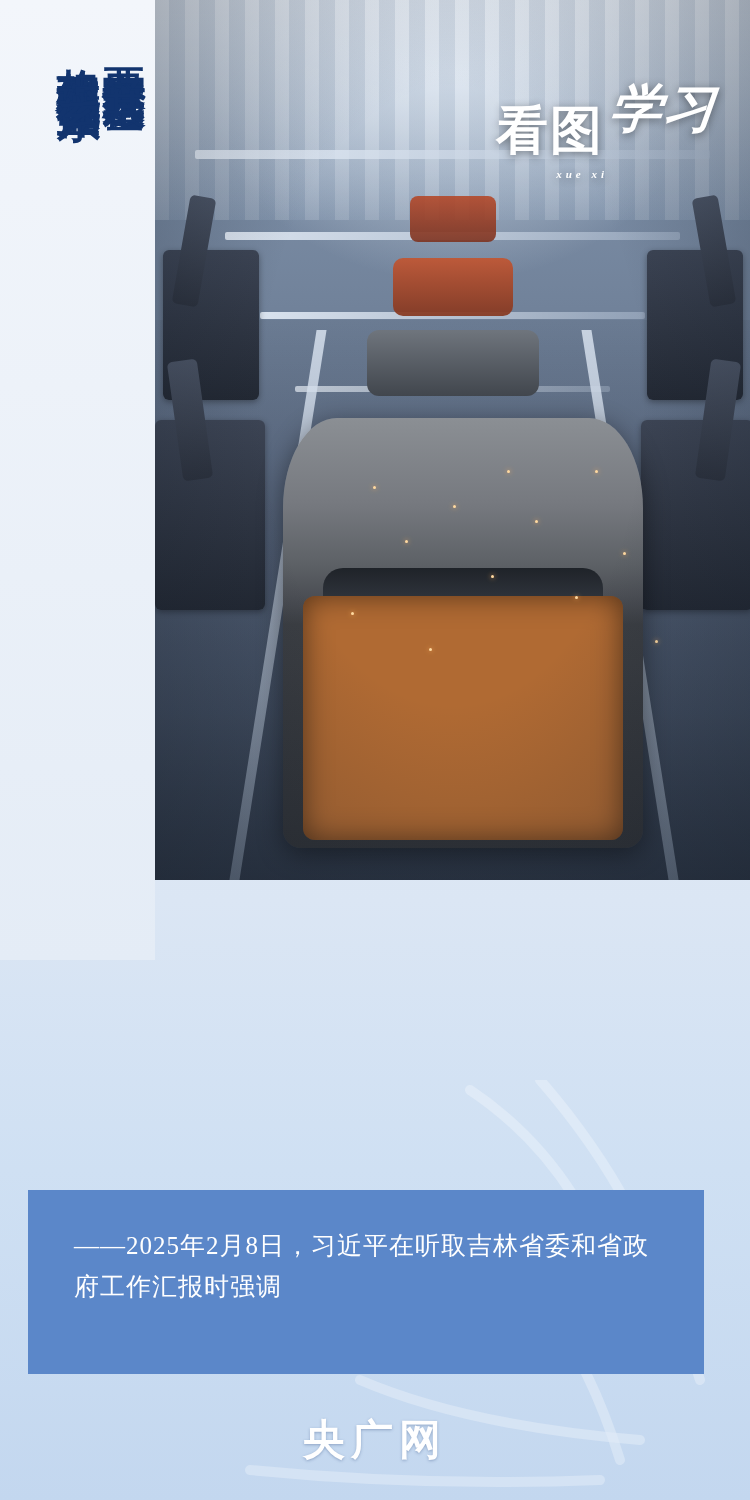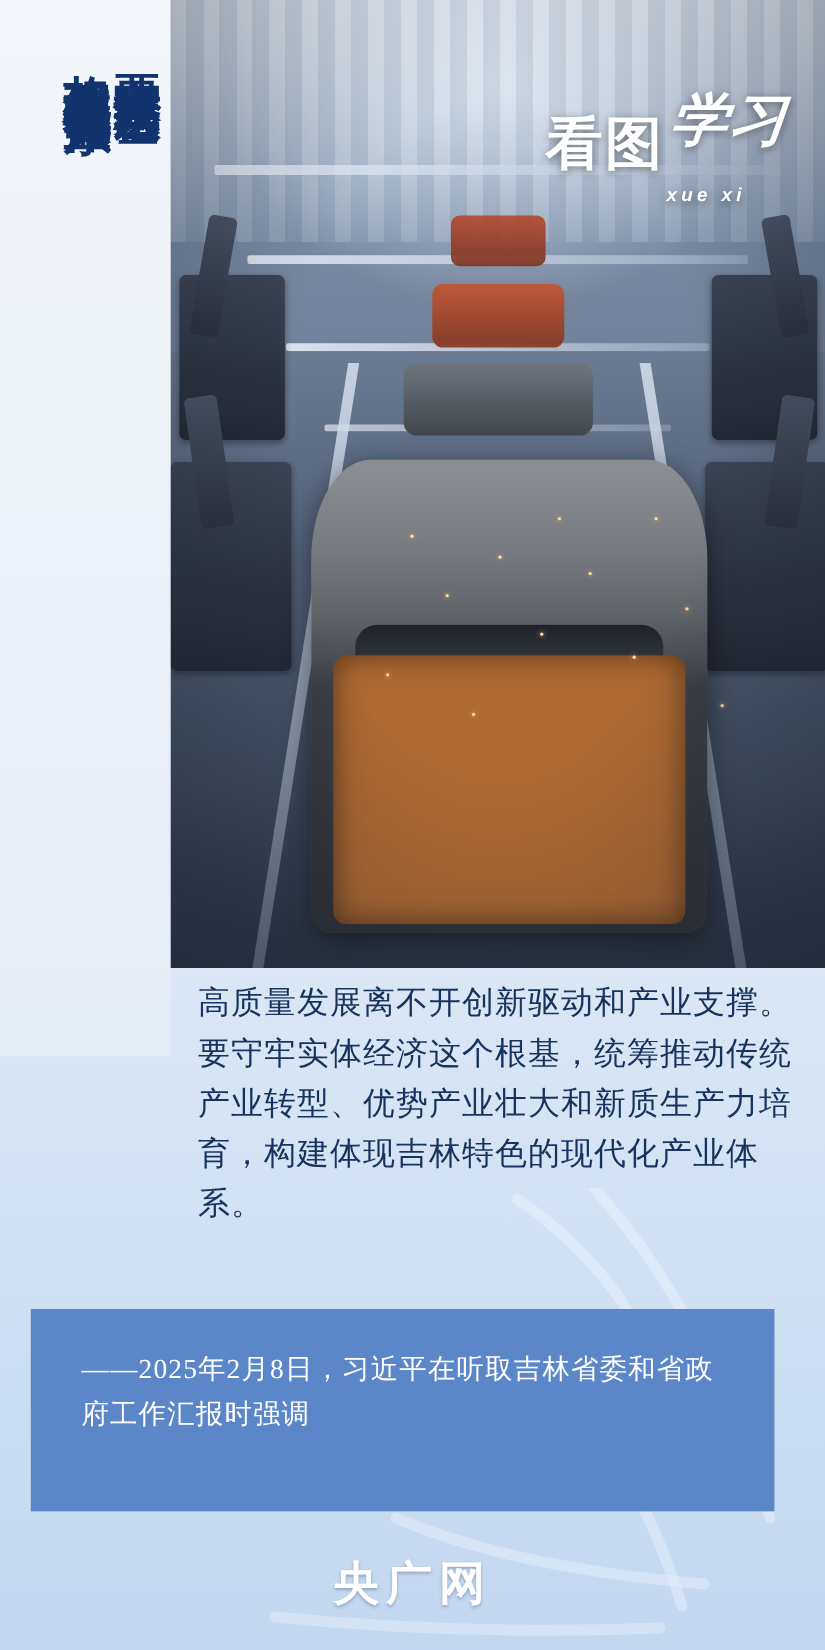--- a/index.html
+++ b/index.html
@@ -179,27 +179,27 @@
   }
   .bm-xue {
     font-family: "Liberation Serif", serif;
     font-style: italic;
     font-weight: 700;
     font-size: 52px;
     letter-spacing: 1px;
     transform: skewX(-6deg);
   }
   .bm-pinyin {
-    font-family: Liberation Sans, sans-serif;
+    font-family: Liberation Serif, serif;
     font-style: italic;
     font-weight: 700;
-    font-size: 17px;
+    font-size: 11px;
     letter-spacing: 4px;
     margin-top: 2px;
-    margin-right: 38px;
+    margin-right: 108px;
   }
 
   
   .body-copy {
     position: absolute;
     left: 180px;
     top: 890px;
     width: 540px;
     font-family: "Liberation Serif", serif;
     font-size: 29px;
@@ -305,21 +305,20 @@
   </div>
 
   <div class="brandmark">
     <div class="bm-row">
       <span class="bm-kan">看图</span>
       <span class="bm-xue">学习</span>
     </div>
     <div class="bm-pinyin">xue xi</div>
   </div>
 
-  <div class="body-copy">高质量发展离不开创新驱动和产业支撑。要守牢实体经济这个根基，统筹推动传统产业转型、优势产业壮大和新质生产力培育，构建体现吉林特色的现代化产业体系。</div>
 
   <svg class="bg-strokes" viewBox="0 0 750 420">
     <g fill="none" stroke="#ffffff" stroke-opacity="0.55" stroke-width="10" stroke-linecap="round">
       <path d="M470 10 C 560 70, 600 150, 640 260"></path>
       <path d="M540 0 C 610 80, 660 170, 700 300"></path>
       <path d="M430 120 C 520 180, 580 250, 620 380"></path>
       <path d="M360 300 C 430 330, 520 350, 640 360"></path>
       <path d="M250 390 C 350 400, 470 405, 600 400"></path>
     </g>
   </svg>

